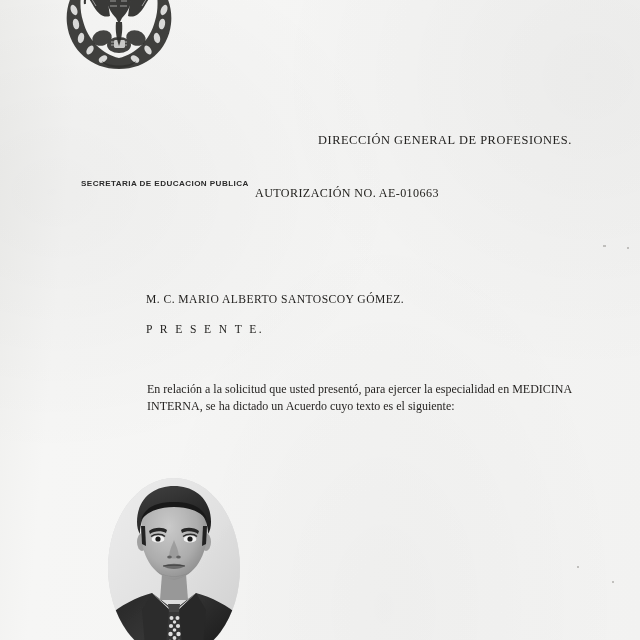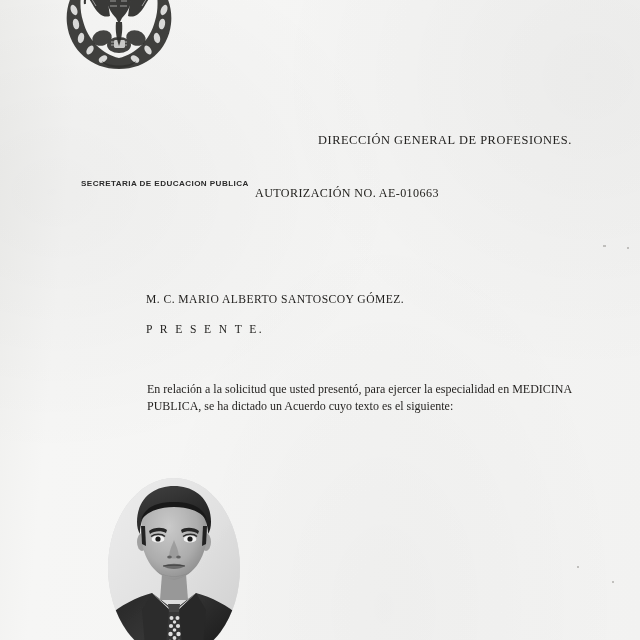--- a/index.html
+++ b/index.html
@@ -196,21 +196,21 @@
 
   <div class="dgp">DIRECCIÓN GENERAL DE PROFESIONES.</div>
 
   <div class="auth-no">AUTORIZACIÓN NO. AE-010663</div>
 
   <div class="addressee">M. C. MARIO ALBERTO SANTOSCOY GÓMEZ.</div>
   <div class="presente">P R E S E N T E.</div>
 
   <div class="intro">
     <div style="white-space:nowrap;">En relación a la solicitud que usted presentó, para ejercer la especialidad en MEDICINA</div>
-    <div style="white-space:nowrap;">PUBLICA, se ha dictado un Acuerdo cuyo texto es el siguiente:</div>
+    <div style="white-space:nowrap;">INTERNA, se ha dictado un Acuerdo cuyo texto es el siguiente:</div>
   </div>
 
   <div class="photo">
     <svg viewBox="0 0 132 180" preserveAspectRatio="xMidYMid slice" aria-hidden="true">
       <defs>
         <linearGradient id="bgShade" x1="0" y1="0" x2="1" y2="1">
           <stop offset="0%" stop-color="#e9e7e3"></stop>
           <stop offset="55%" stop-color="#dcdad6"></stop>
           <stop offset="100%" stop-color="#cbc9c5"></stop>
         </linearGradient>

